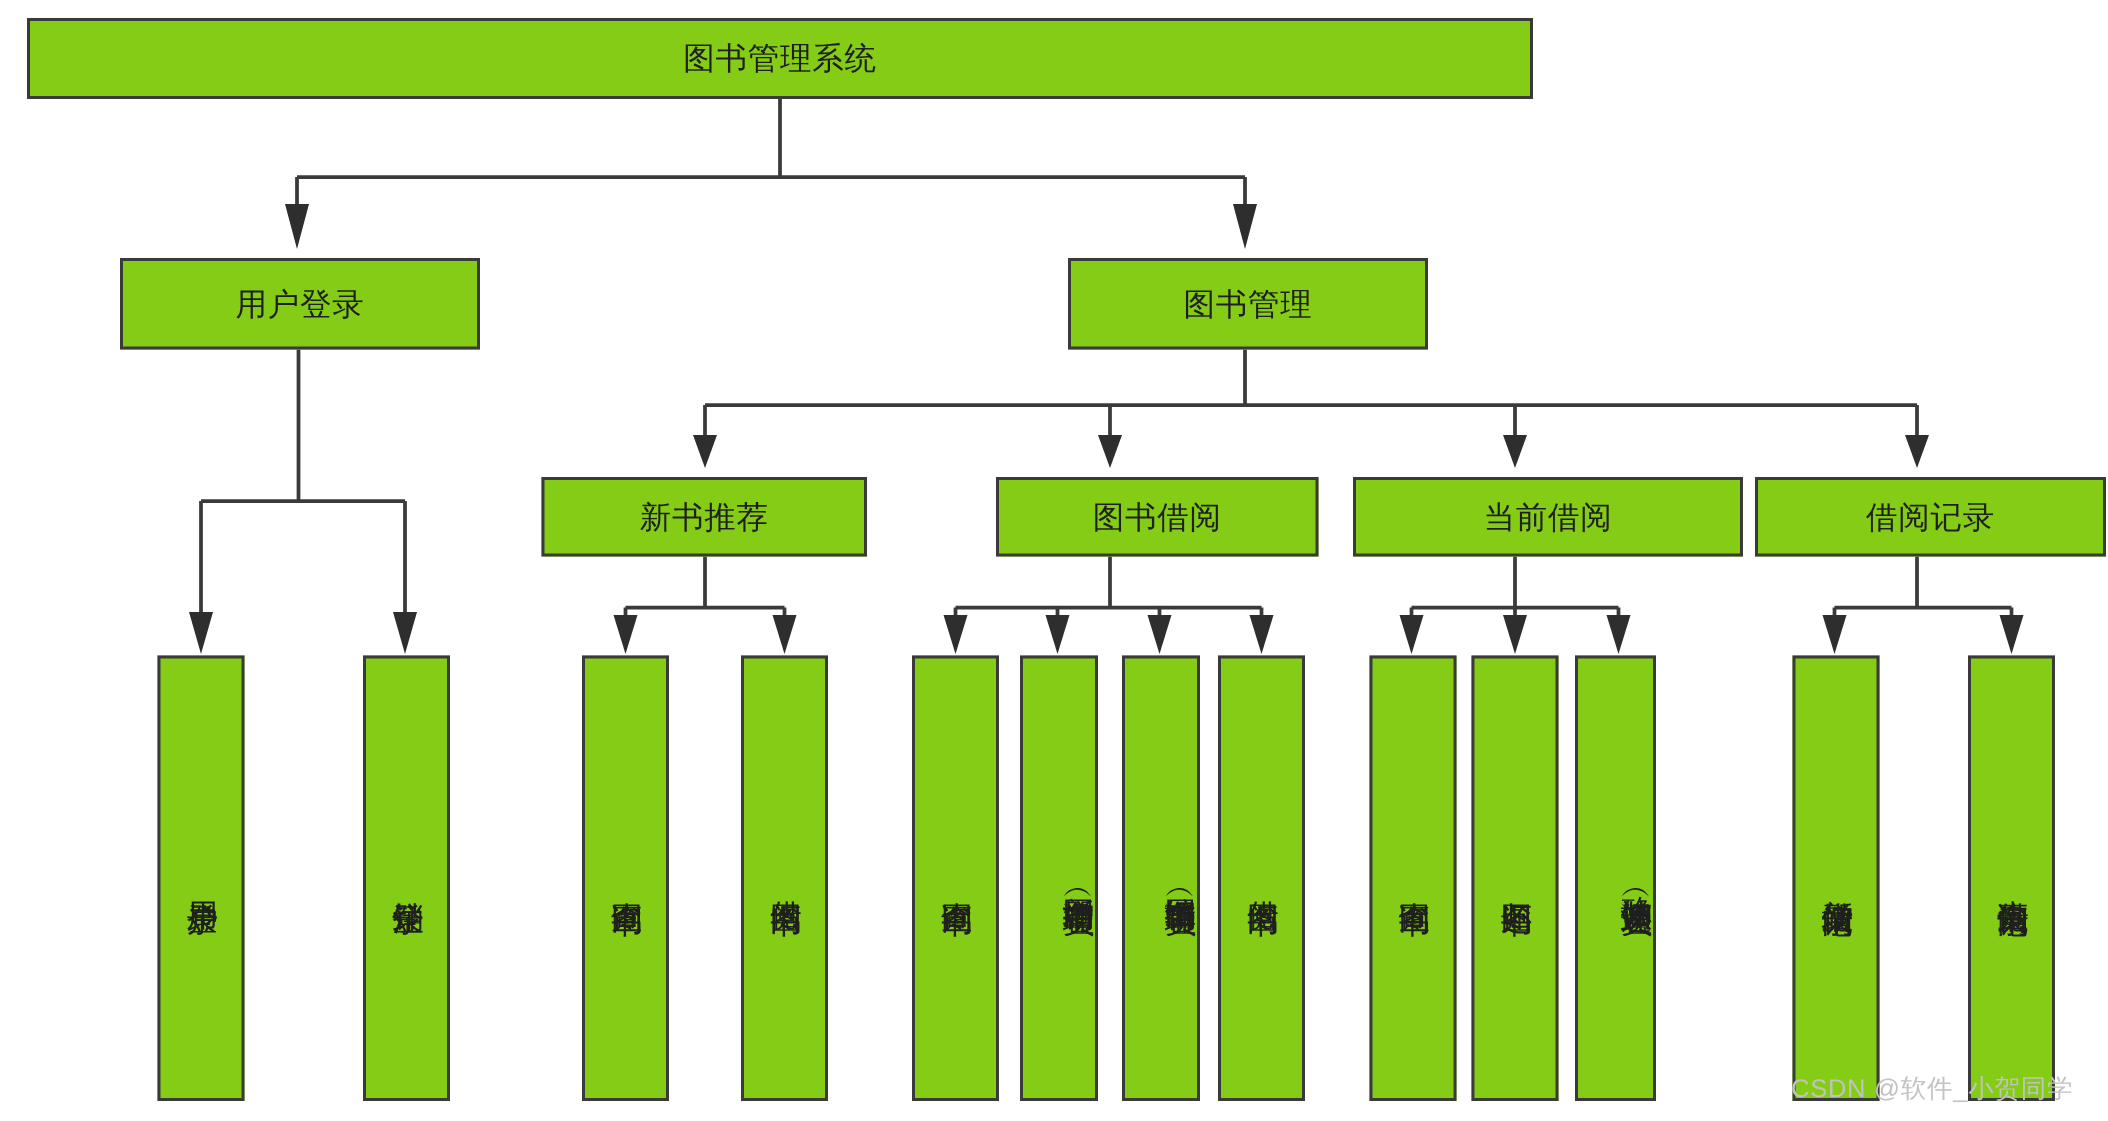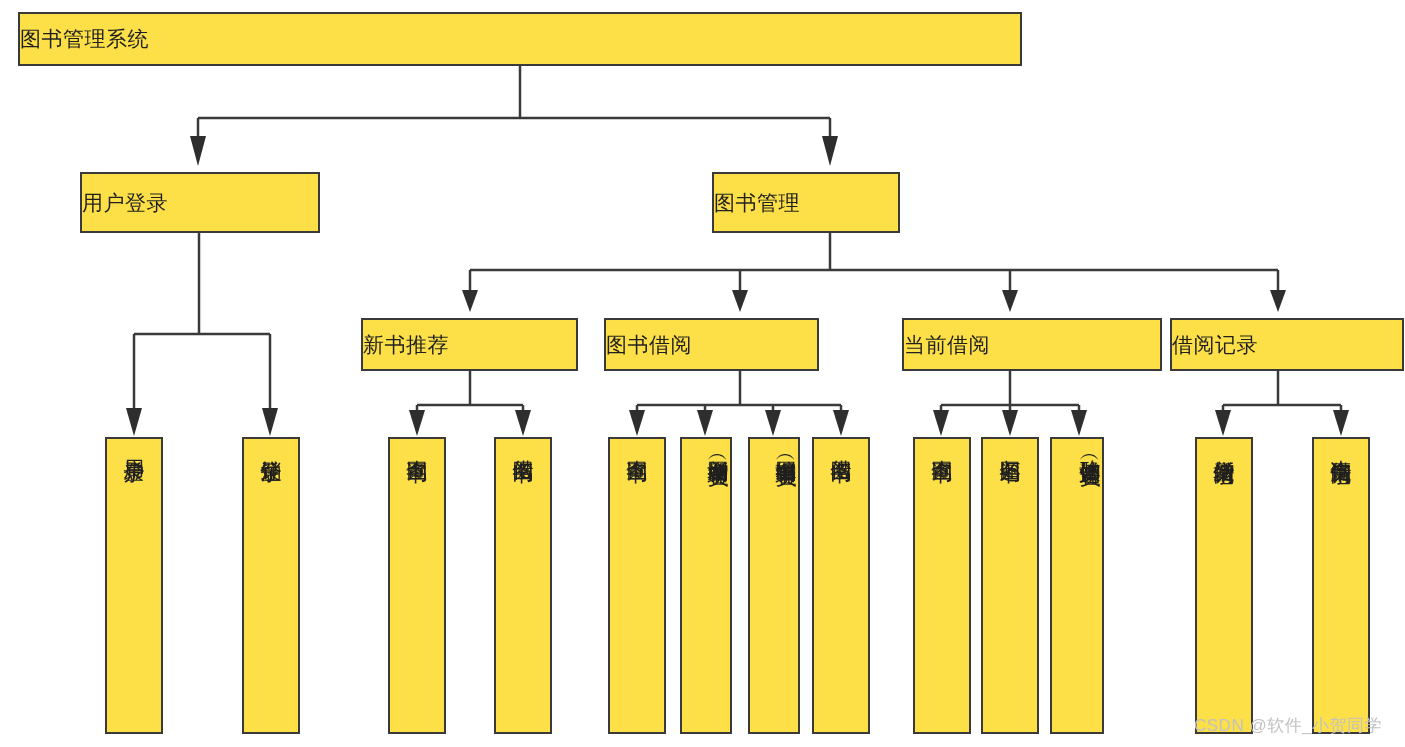--- a/index.html
+++ b/index.html
@@ -22,24 +22,25 @@
     position: absolute;
     left: 0;
     top: 0;
     width: 1405px;
     height: 747px;
     pointer-events: none;
   }
   .node {
     position: absolute;
     box-sizing: border-box;
-    background: #fde047;
+    background: #84cc16;
     border: 2px solid #3a3a3a;
     display: flex;
     align-items: center;
+    justify-content: center;
     text-align: center;
     color: #1f1f1f;
   }
   .node.horiz {
     font-size: 21px;
     letter-spacing: 0.5px;
   }
   .node.vert {
     writing-mode: vertical-rl;
     text-orientation: upright;
@@ -135,28 +136,28 @@
     </g>
   </svg>
 
   <div class="node horiz" style="left:18px; top:12px; width:1004px; height:54px;">
     <span>图书管理系统</span>
   </div>
 
   <div class="node horiz" style="left:80px; top:172px; width:240px; height:61px;">
     <span>用户登录</span>
   </div>
-  <div class="node horiz" style="left:712px; top:172px; width:188px; height:61px;">
+  <div class="node horiz" style="left:712px; top:172px; width:240px; height:61px;">
     <span>图书管理</span>
   </div>
 
   <div class="node horiz" style="left:361px; top:318px; width:217px; height:53px;">
     <span>新书推荐</span>
   </div>
-  <div class="node horiz" style="left:604px; top:318px; width:215px; height:53px;">
+  <div class="node horiz" style="left:664px; top:318px; width:215px; height:53px;">
     <span>图书借阅</span>
   </div>
   <div class="node horiz" style="left:902px; top:318px; width:260px; height:53px;">
     <span>当前借阅</span>
   </div>
   <div class="node horiz" style="left:1170px; top:318px; width:234px; height:53px;">
     <span>借阅记录</span>
   </div>
 
   <div class="node vert" style="left:105px; top:437px; width:58px; height:297px;">

